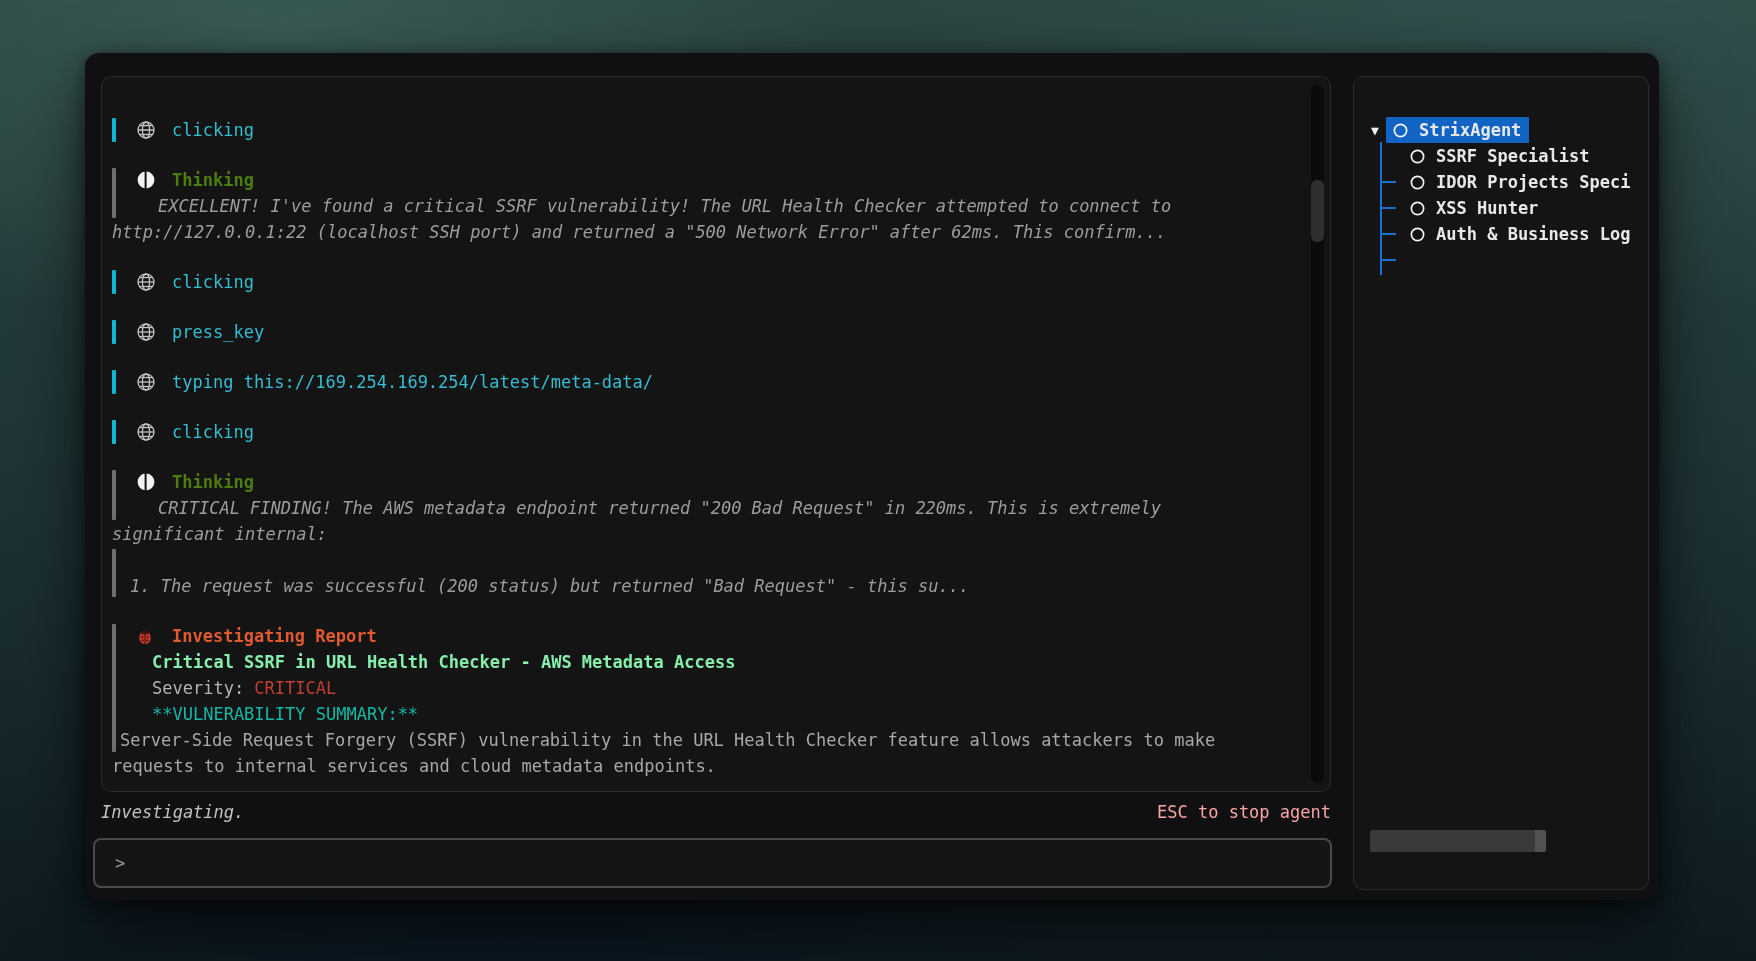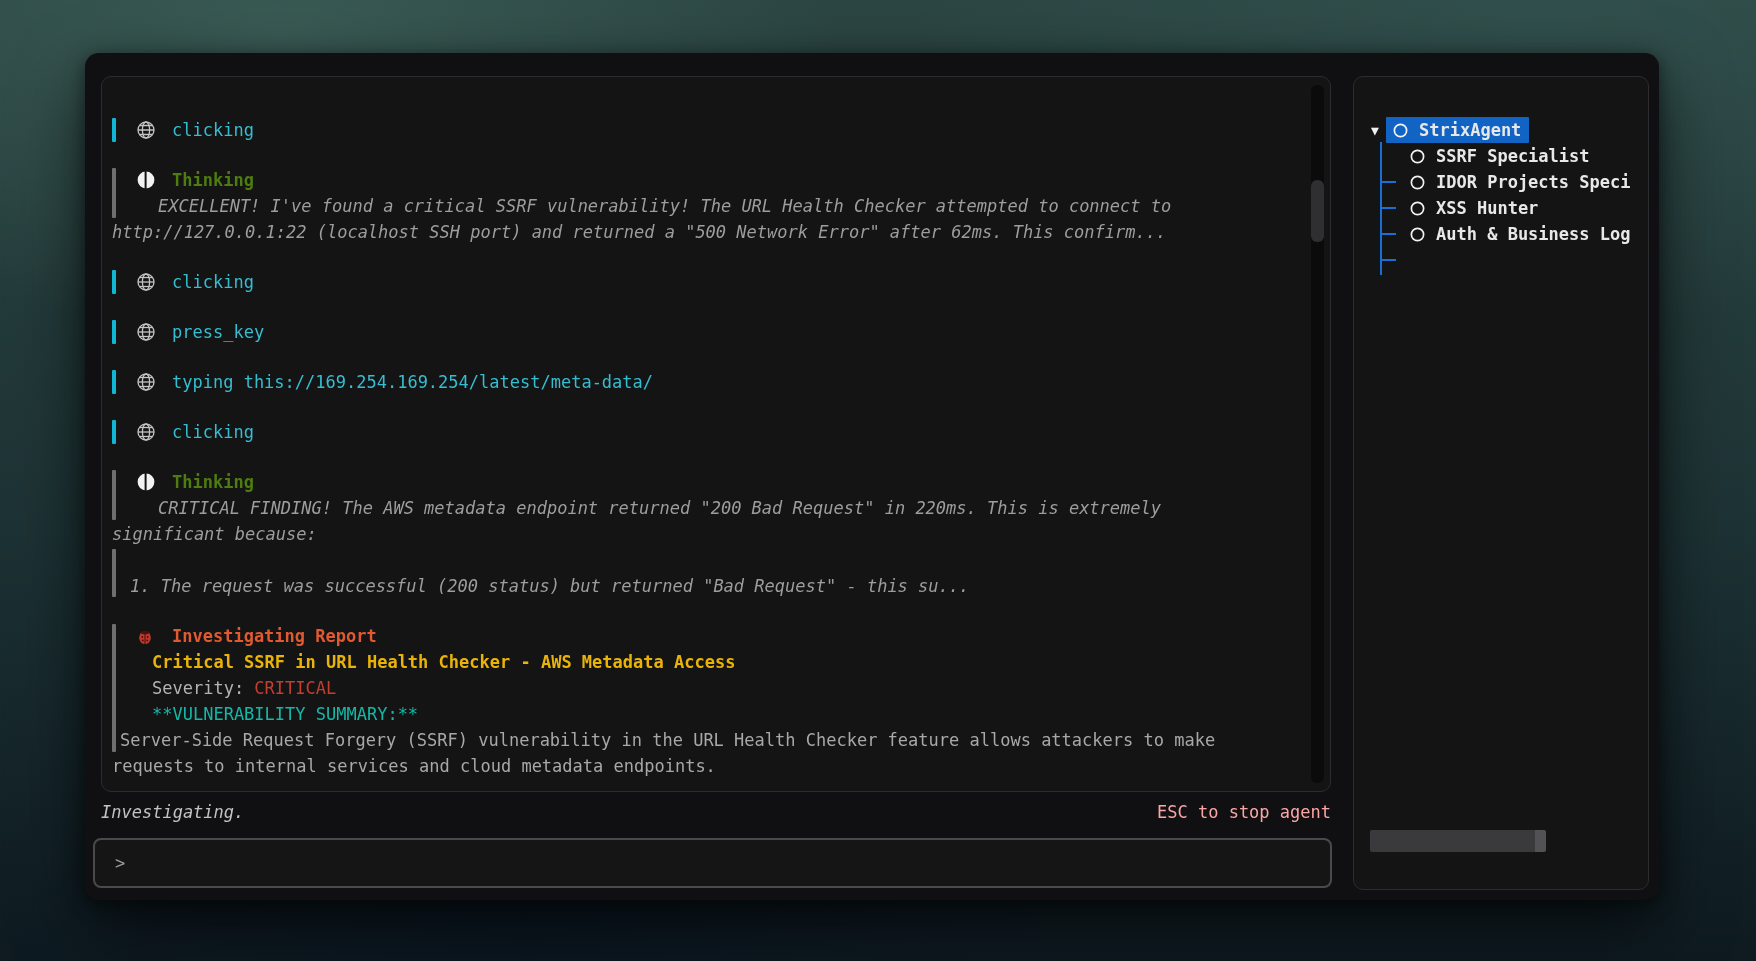--- a/index.html
+++ b/index.html
@@ -32,21 +32,21 @@
   .line{ min-height:26px; white-space:pre; color:#a3a3a3; }
   .hrow{ display:flex; align-items:center; gap:16px; padding-left:24px; height:26px; }
   .icon{ width:20px; height:20px; flex:0 0 auto; display:inline-block; }
   .action-label{ color:#35bdd1; }
   .thinking-label{ color:#4d7c0f; font-weight:bold; }
   .think .line{ font-style:italic; color:#9d9d9d; }
   .ind1{ padding-left:46px; }
   .ind2{ padding-left:18px; }
   .report-title{ color:#e0592f; font-weight:bold; }
   .rline{ padding-left:40px; }
-  .report-name{ color:#eab308; font-weight:bold; }
+  .report-name{ color:#86efac; font-weight:bold; }
   .sev-label{ color:#b3b3b3; }
   .sev-value{ color:#c43e2f; }
   .sum-head{ color:#14b8a6; }
   .sum1{ padding-left:8px; color:#a8a8a8; }
   .sum2{ color:#a8a8a8; }
   
   .vscroll-track{ position:absolute; right:6px; top:8px; width:13px; height:698px; background:#0b0b0c; border-radius:6px; }
   .vscroll-thumb{ position:absolute; left:0; top:95px; width:13px; height:62px; background:#2f2f31; border-radius:6px; }
   
   .status-row{ position:absolute; left:16px; top:749px; width:1230px; display:flex; justify-content:space-between; font-size:17px; }
@@ -197,21 +197,21 @@
         <div class="hrow">
           <span class="icon">
             <svg viewBox="0 0 20 20" width="20" height="20">
                 <circle cx="10" cy="10" r="8.4" fill="#f2f2f2"></circle>
                 <rect x="8.6" y="1" width="2" height="18" fill="#141415"></rect>
               </svg>
           </span>
           <span class="thinking-label">Thinking</span>
         </div>
         <div class="line ind1">CRITICAL FINDING! The AWS metadata endpoint returned "200 Bad Request" in 220ms. This is extremely</div>
-        <div class="line">significant because:</div>
+        <div class="line">significant internal:</div>
         <div class="line"></div>
         <div class="line ind2">1. The request was successful (200 status) but returned "Bad Request" - this su...</div>
       </div>
 
       <div class="block">
         <span class="vbar gray" style="top:1px;height:128px"></span>
         <div class="hrow">
           <span class="icon">
             <svg viewBox="0 0 20 20" width="18" height="18">
                 <ellipse cx="10" cy="12" rx="6.5" ry="7" fill="#c0392b"></ellipse>

